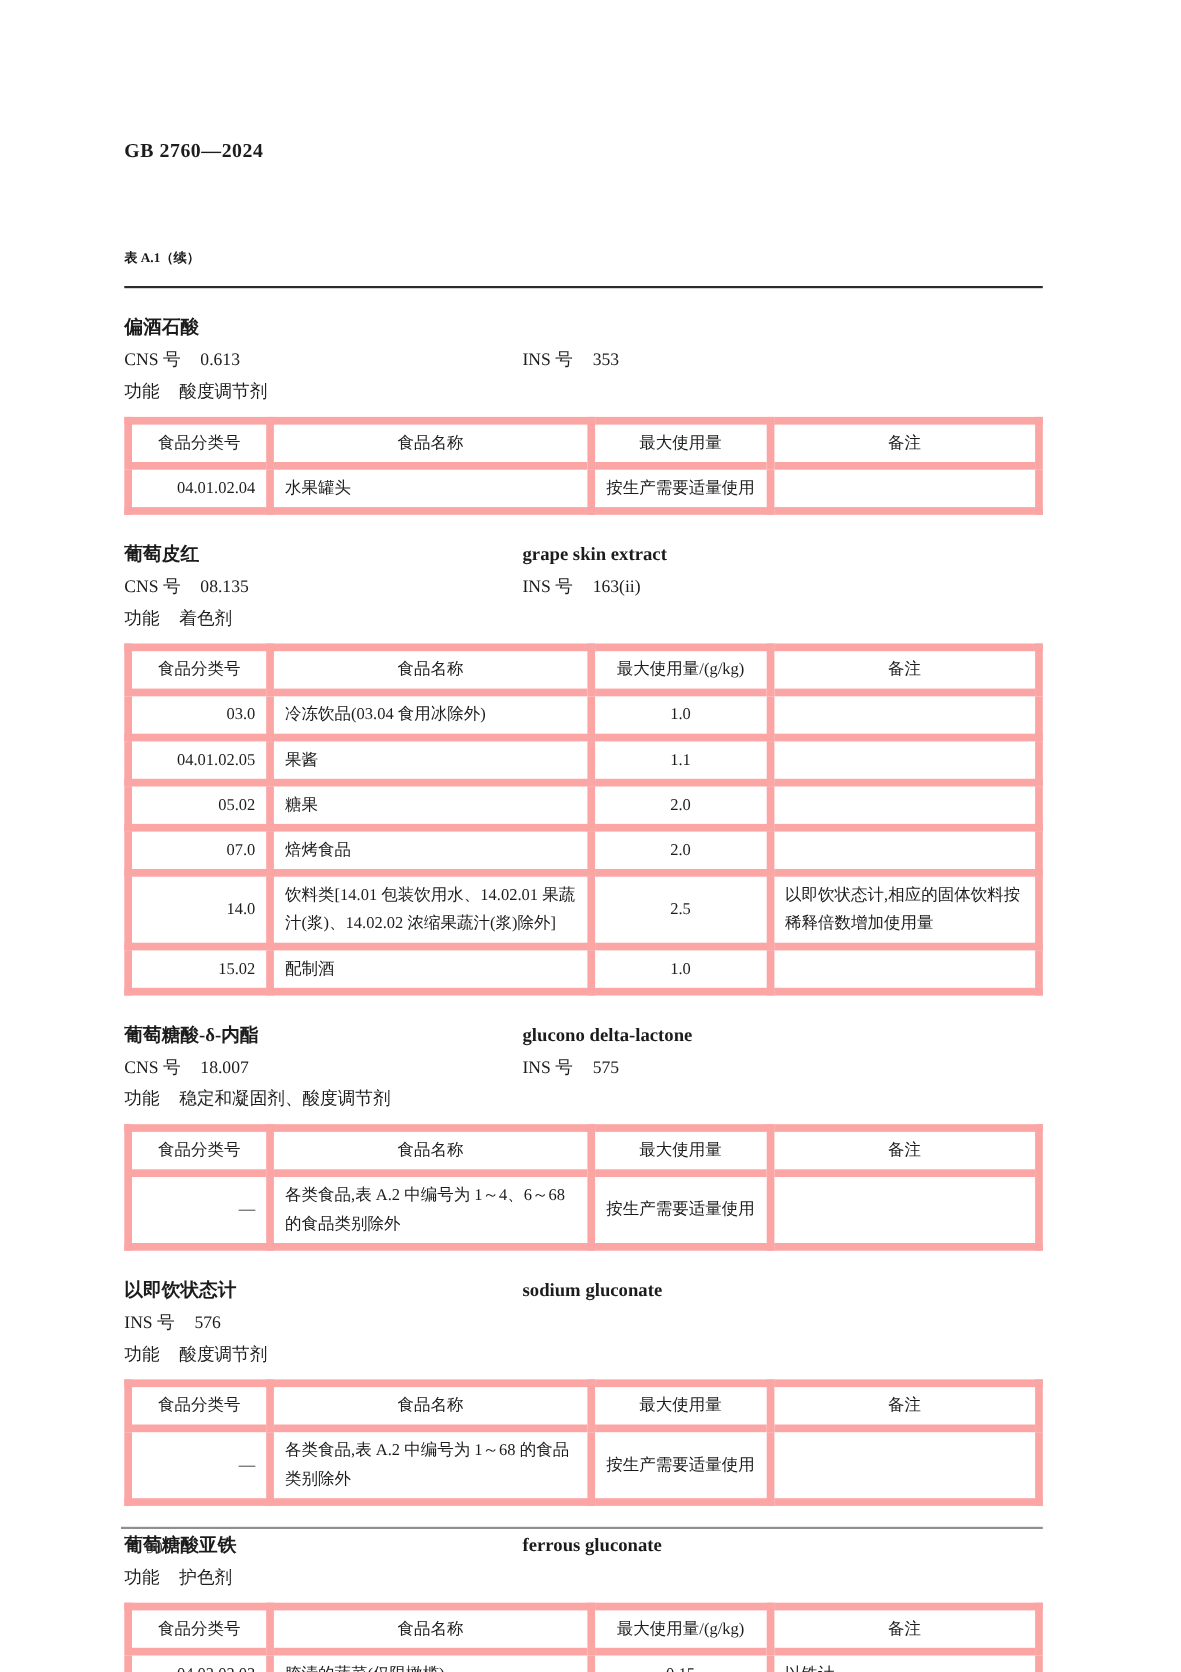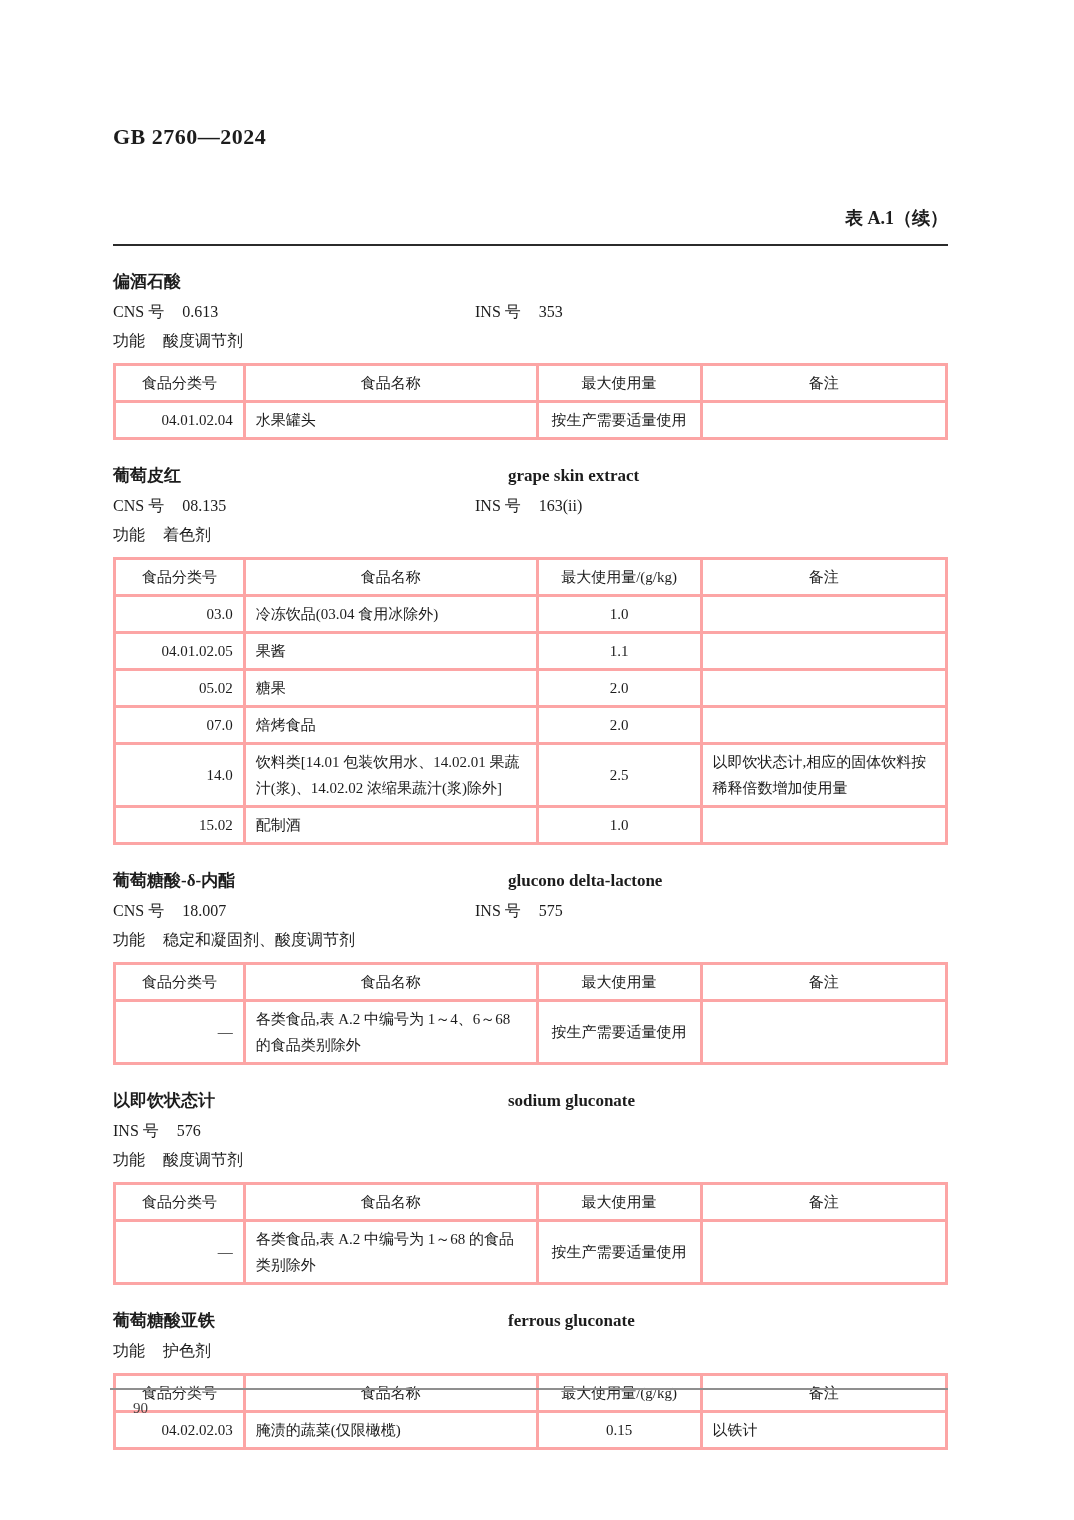--- a/index.html
+++ b/index.html
@@ -7,36 +7,36 @@
   body {
     width: 1074px; height: 1520px;
     background: #ffffff;
     color: #1c1c1c;
     font-family: "Liberation Serif", "DejaVu Serif", serif;
     position: relative;
     overflow: hidden;
   }
   .content { position: absolute; left: 113px; top: 0; width: 835px; padding-top: 126px; }
 
-  .doc-code { font-size: 22px; font-weight: bold; letter-spacing: 0.5px; line-height: 22px; }
-  .table-title { margin-top: 59px; text-align: right; font-size: 18px; font-weight: bold; line-height: 22px; }
+  .doc-code { font-size: 18px; font-weight: bold; letter-spacing: 0.5px; line-height: 22px; }
+  .table-title { margin-top: 75px; text-align: left; font-size: 12px; font-weight: bold; line-height: 22px; }
   .head-rule { margin-top: 15px; border-top: 2px solid #2b2b2b; height: 0; }
 
   .entry { margin-top: 25px; }
-  .name-row { display: flex; font-size: 17px; font-weight: bold; line-height: 22px; gap: 33px; }
+  .name-row { display: flex; font-size: 17px; font-weight: bold; line-height: 22px; }
   .name-left { width: 362px; flex: 0 0 362px; }
   .name-right { flex: 1; }
   .meta-row { display: flex; margin-top: 8px; font-size: 16px; line-height: 21px; }
   .meta-left { width: 362px; flex: 0 0 362px; }
   .meta-right { flex: 1; }
   .meta-value { margin-left: 18px; }
 
   table.usage { width: 100%; border-collapse: collapse; table-layout: fixed; margin-top: 12px; font-size: 15px; }
   table.usage th, table.usage td {
-    border: 3px solid #fca5a5;
+    border: 7px solid #fca5a5;
     padding: 4px 10px;
     line-height: 26px;
     vertical-align: middle;
     word-break: break-all;
   }
   table.usage { border: 1.5px solid #2b2b2b; }
   table.usage thead th {
     font-weight: normal;
     text-align: center;
     border-bottom-width: 2.5px;

